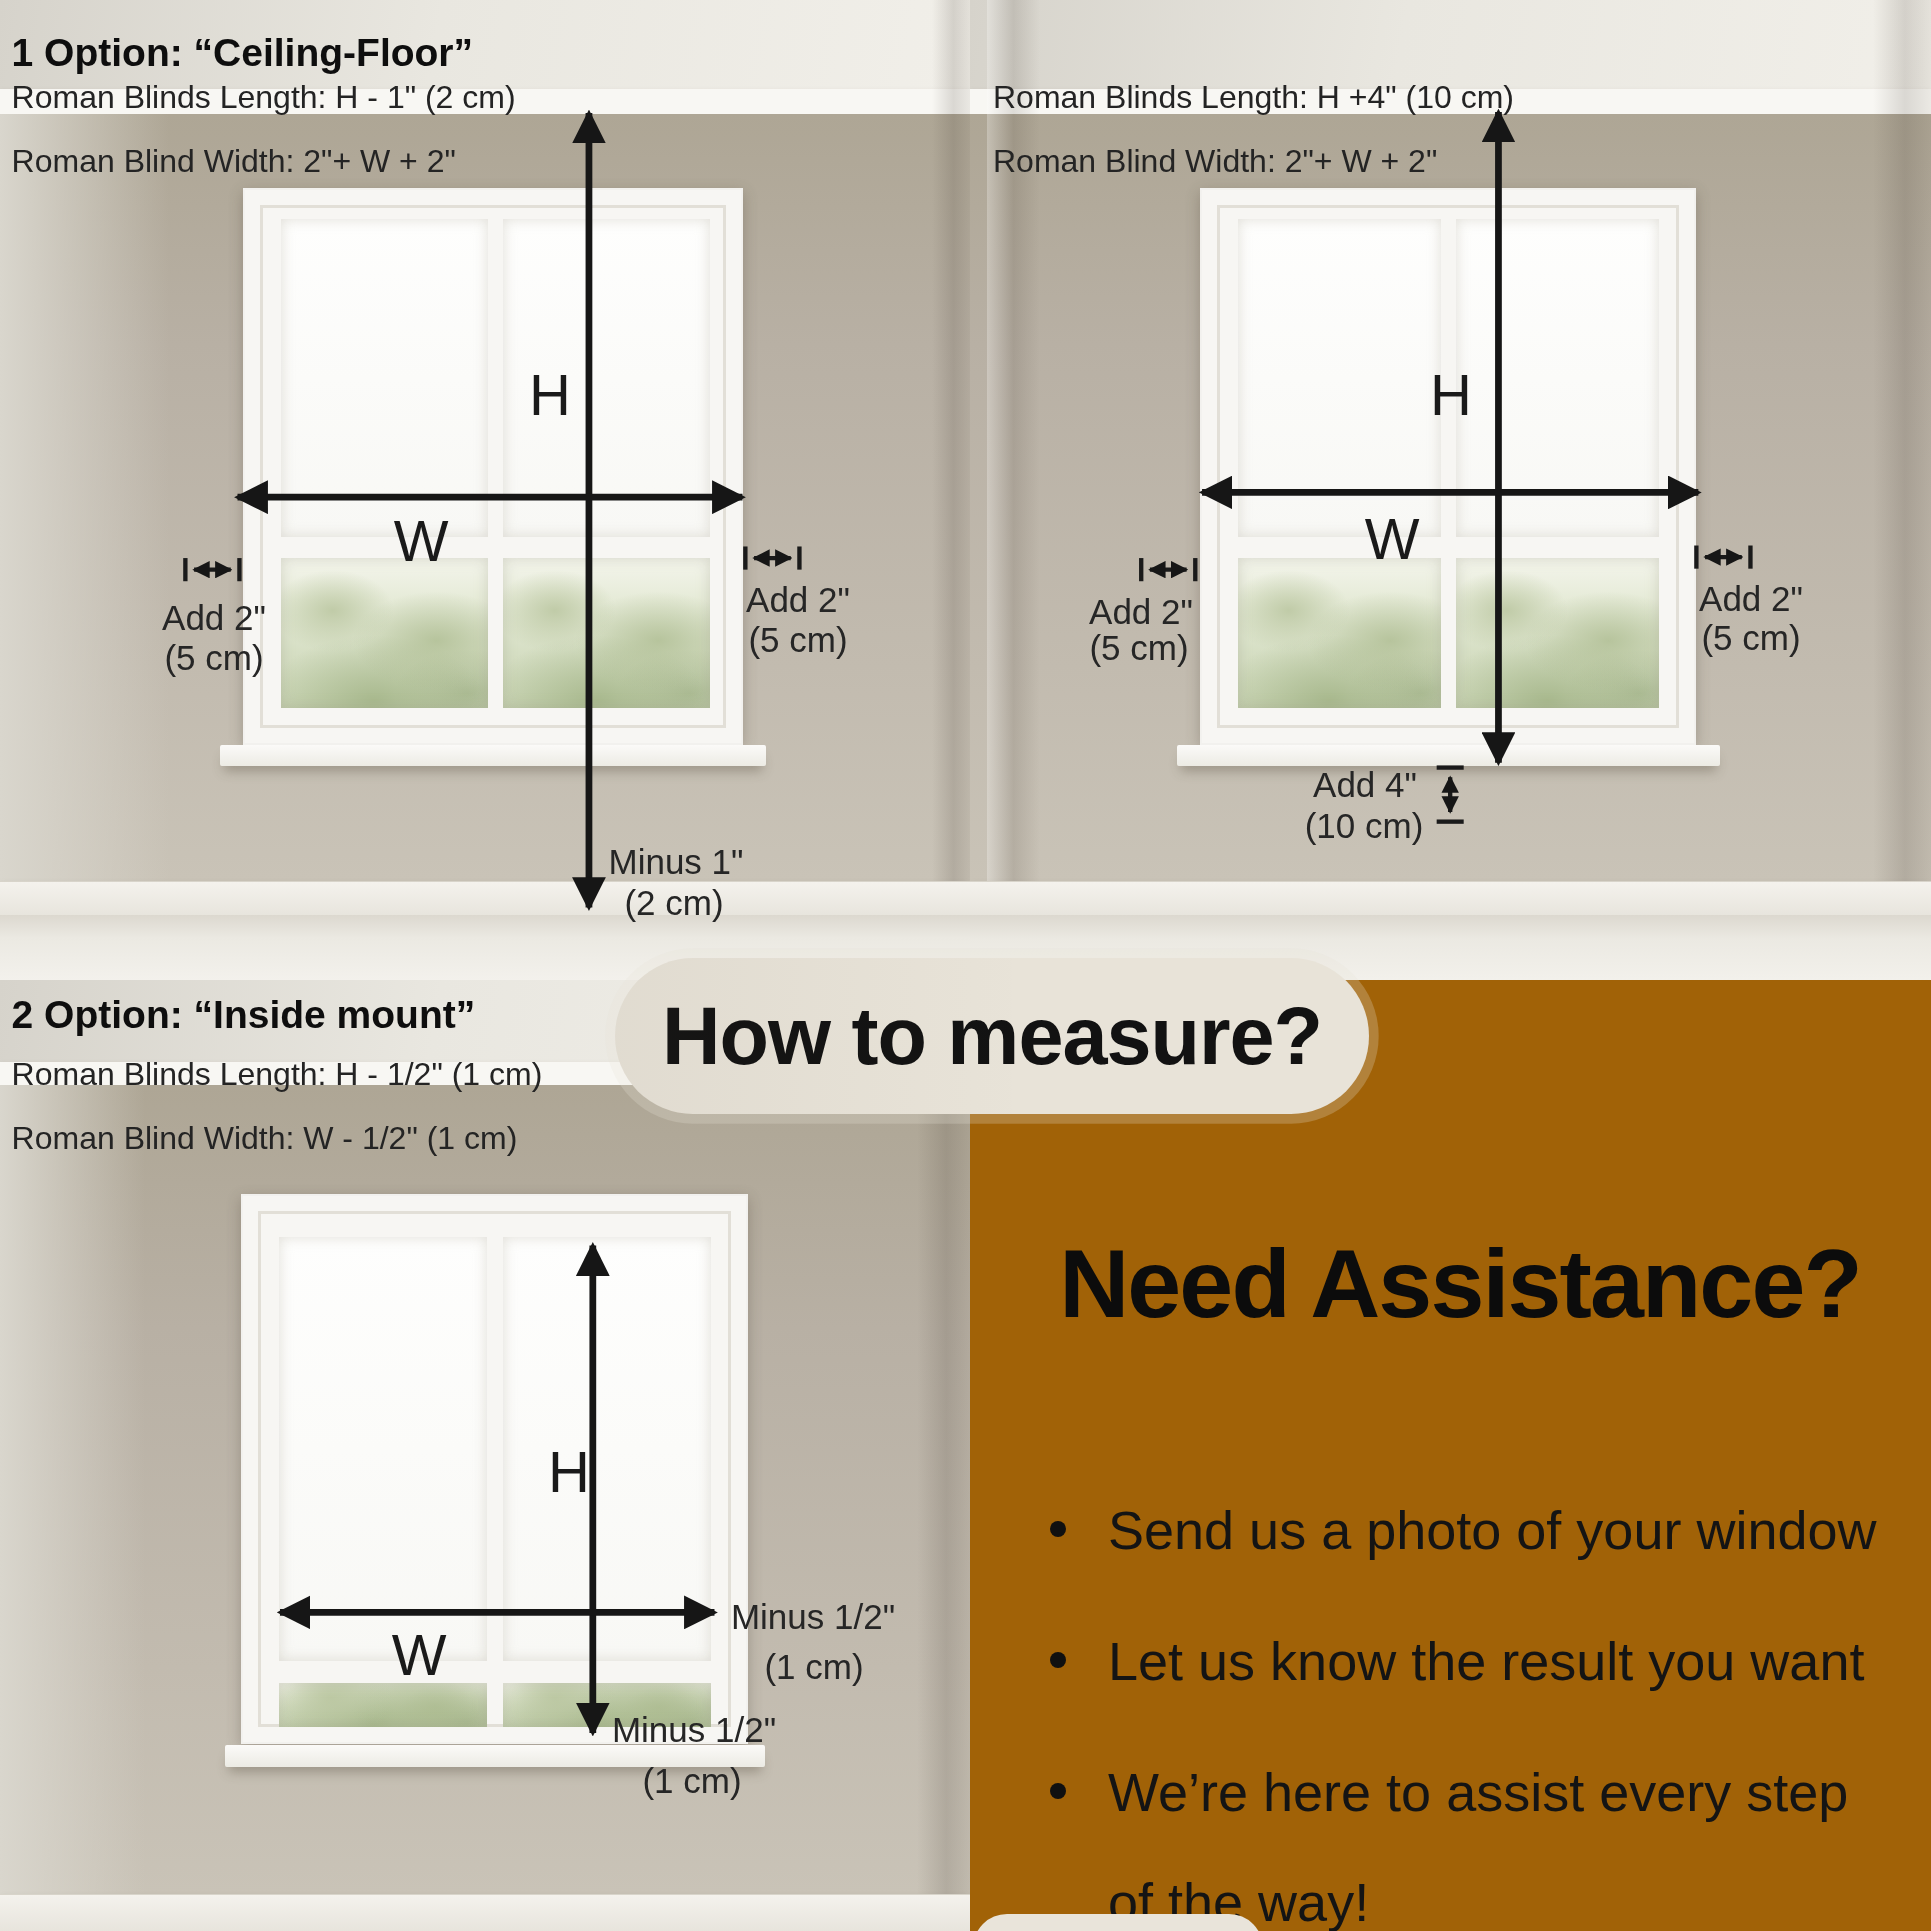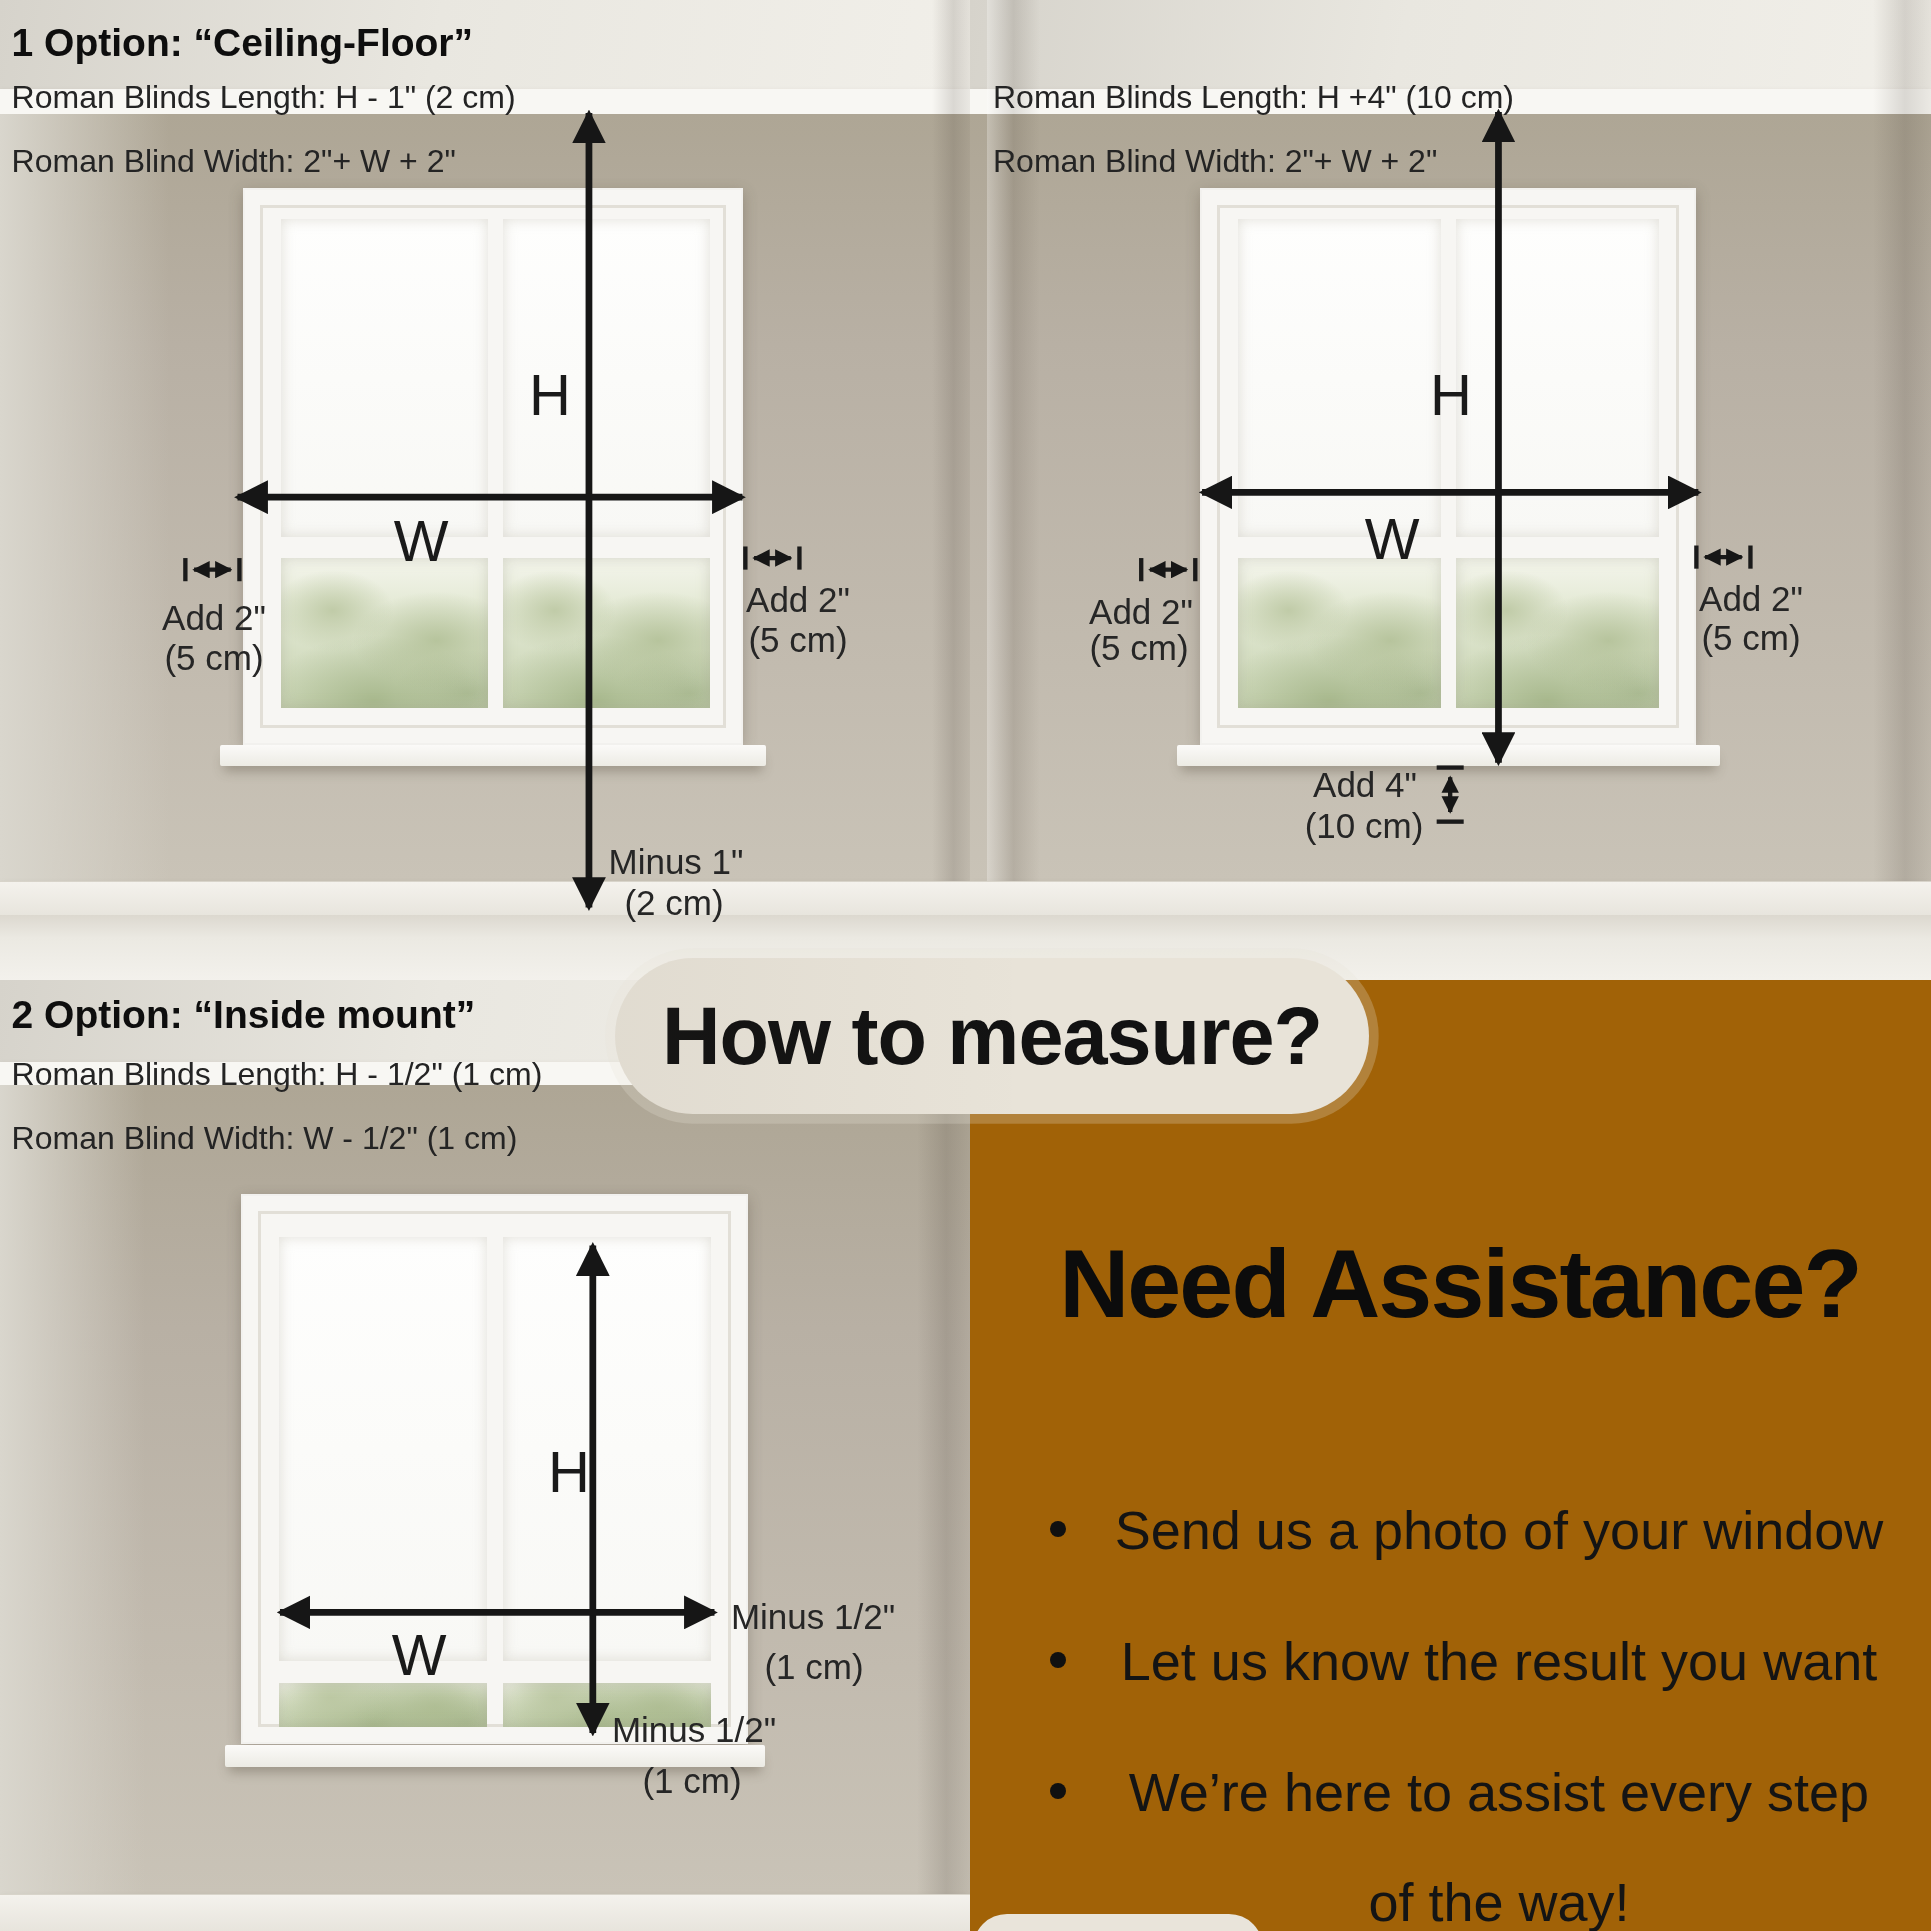--- a/index.html
+++ b/index.html
@@ -43,21 +43,21 @@
         background:#e8e3d8;z-index:5;display:flex;align-items:center;justify-content:center;
         box-shadow:0 0 0 9.7px rgba(232,227,216,.25);}
   .pill-inner{font-size:81px;font-weight:700;color:#121212;letter-spacing:-1px;}
   .pill::before{content:"";position:absolute;inset:0;border-radius:87px;
         background:linear-gradient(90deg,rgba(90,80,65,.05),rgba(90,80,65,0) 55%);}
   .panel{position:absolute;left:970px;top:980px;width:961px;height:951px;background:#a16207;padding-left:19px;}
   .assist-title{position:absolute;left:0;top:248px;width:100%;text-align:center;
         font-size:97px;font-weight:700;color:#0c0c0c;letter-spacing:-1.9px;}
   .assist-list{position:absolute;left:70px;top:495px;width:850px;margin:0;padding:0;list-style:none;}
   .assist-list li{position:relative;font-size:54px;line-height:110px;color:#141414;
-        padding-left:68px;margin-bottom:21px;text-align:center;}
+        padding-left:68px;margin-bottom:21px;}
   .assist-list li::before{content:"";position:absolute;left:9.7px;top:46px;width:16.4px;height:16.4px;
         border-radius:50%;background:#101010;}
   .pill-stub{position:absolute;left:973px;top:1914px;width:290px;height:68px;border-radius:35px;
         background:#e9e4da;z-index:6;}
   svg.overlay{position:absolute;left:0;top:0;z-index:7;pointer-events:none;}
 </style>
 </head>
 <body>
 
 <div id="canvas">
@@ -122,21 +122,21 @@
       <li>Let us know the result you want</li>
       <li>We’re here to assist every step of the way!</li>
     </ul>
   </div>
 
   <div class="pill">
     <div class="pill-inner">How to measure?</div>
   </div>
   <div class="pill-stub"></div>
 
-  <div class="optline opthead" style="left:11.6px;top:21px;">1 Option: “Ceiling-Floor”</div>
+  <div class="optline opthead" style="left:11.6px;top:31px;">1 Option: “Ceiling-Floor”</div>
   <div class="optline" style="left:11.6px;top:79px;">Roman Blinds Length: H - 1" (2 cm)</div>
   <div class="optline" style="left:11.6px;top:143px;">Roman Blind Width: 2"+ W + 2"</div>
 
   <div class="optline" style="left:993px;top:79px;">Roman Blinds Length: H +4" (10 cm)</div>
   <div class="optline" style="left:993px;top:143px;">Roman Blind Width: 2"+ W + 2"</div>
 
   <div class="optline opthead" style="left:11.6px;top:993px;">2 Option: “Inside mount”</div>
   <div class="optline" style="left:11.6px;top:1056px;">Roman Blinds Length: H - 1/2" (1 cm)</div>
   <div class="optline" style="left:11.6px;top:1120px;">Roman Blind Width: W - 1/2" (1 cm)</div>
 

